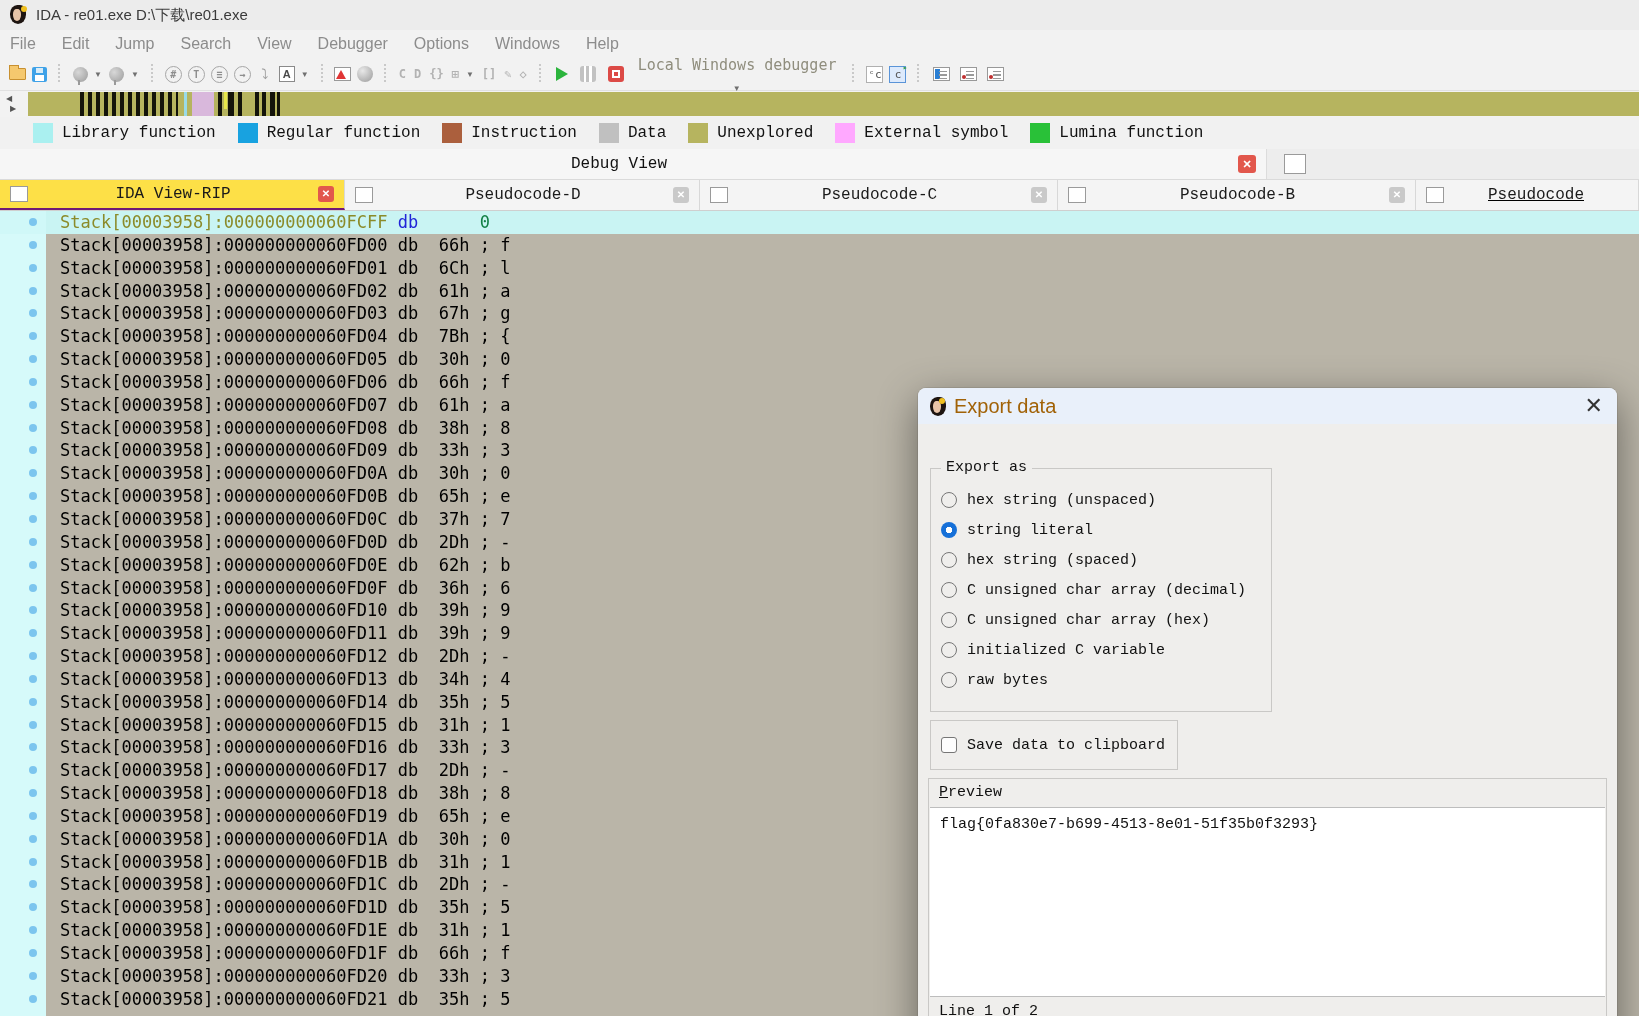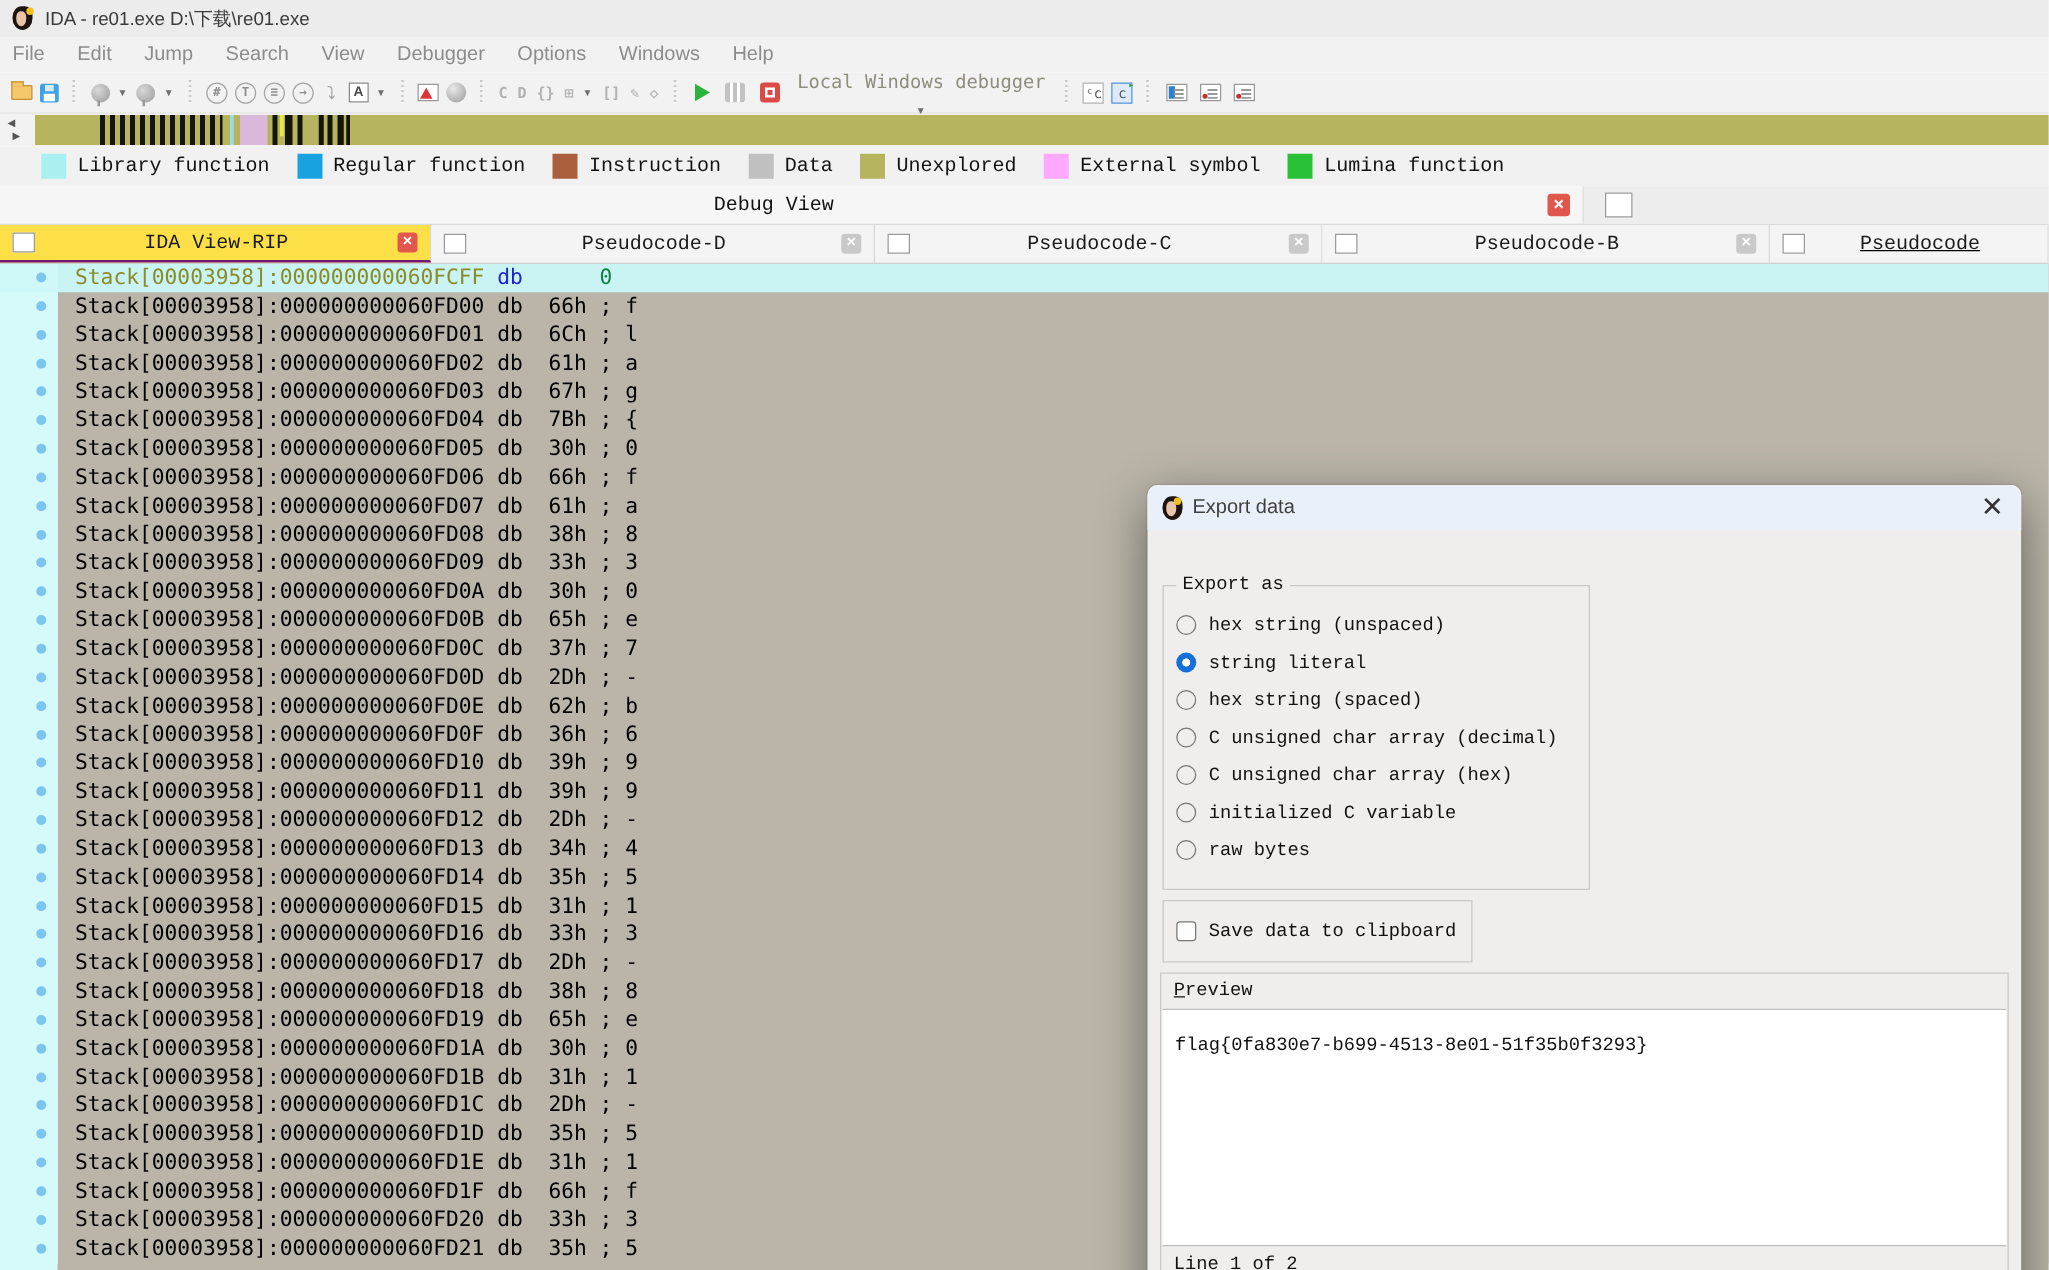--- a/index.html
+++ b/index.html
@@ -112,37 +112,37 @@
   .lrow .dot { position:absolute; left:29px; top:7px; width:8px; height:8px; border-radius:50%; background:#7cc5ee; }
   .lrow.current .addr { color:#8b8b2a; }
   .lrow.current .dir  { color:#2024d8; }
   .lrow.current .val  { color:#128045; }
 
   
   .dialog { position:absolute; left:918px; top:388px; width:699px; height:700px; background:#efeeec;
             border-radius:8px 8px 0 0; box-shadow:0 12px 40px rgba(0,0,0,.45), 0 0 0 1px rgba(0,0,0,.08); }
   .dlg-title { position:absolute; left:0; top:0; width:100%; height:36px; background:#e9f0fa; border-radius:8px 8px 0 0;
                display:flex; align-items:center; padding:0 14px 0 10px; gap:8px; }
-  .dlg-title .t { font-size:16px; color:#404040; flex:1; }
+  .dlg-title .t { font-size:20px; color:#a16207; flex:1; }
   .dlg-x { font-size:22px; color:#333; line-height:20px; font-weight:300; }
   .groupbox { position:absolute; border:1px solid #c9c8c6; }
   .grouplabel { position:absolute; top:-10px; left:10px; background:#efeeec; padding:0 5px;
                 font:15px "Liberation Mono","DejaVu Sans Mono",monospace; color:#111; }
   .gb-export { left:12px; top:80px; width:342px; height:244px; padding-top:16px; }
   .radio-row { display:flex; align-items:center; height:30px; padding-left:10px; gap:10px; }
   .radio { width:16px; height:16px; border-radius:50%; border:1.5px solid #767676; background:transparent; flex:0 0 auto; }
   .radio-row.on .radio { border:none; background:radial-gradient(circle,#fff 0 3px,#1670d8 3.5px); }
   .radio-label { font:15px "Liberation Mono","DejaVu Sans Mono",monospace; color:#111; }
   .gb-clip { left:12px; top:332px; width:248px; height:50px; display:flex; align-items:center; padding-left:10px; gap:10px; }
   .checkbox { width:16px; height:16px; border:1.5px solid #767676; border-radius:3px; background:#fdfdfd; flex:0 0 auto; }
   .preview-panel { position:absolute; left:10px; top:390px; width:679px; height:308px; border:1px solid #c9c8c6; background:#efeeec; }
   .preview-label { display:block; padding:5px 10px 6px; font:15px "Liberation Mono","DejaVu Sans Mono",monospace; color:#111; }
   .preview-label::first-letter { text-decoration:underline; }
   .preview-box { margin:0 1px; height:190px; background:#fff; border:1px solid #bdbdbd; border-left:none; border-right:none;
-                 padding:20px 10px; font:15px "Liberation Mono","DejaVu Sans Mono",monospace; color:#111; }
+                 padding:8px 10px; font:15px "Liberation Mono","DejaVu Sans Mono",monospace; color:#111; }
   .dlg-status { padding:6px 10px; font:15px "Liberation Mono","DejaVu Sans Mono",monospace; color:#111; }
 </style>
 </head>
 <body>
 
 <div id="app">
 
   <div class="titlebar">
     <span class="ida-logo">
         <i class="hair"></i>

